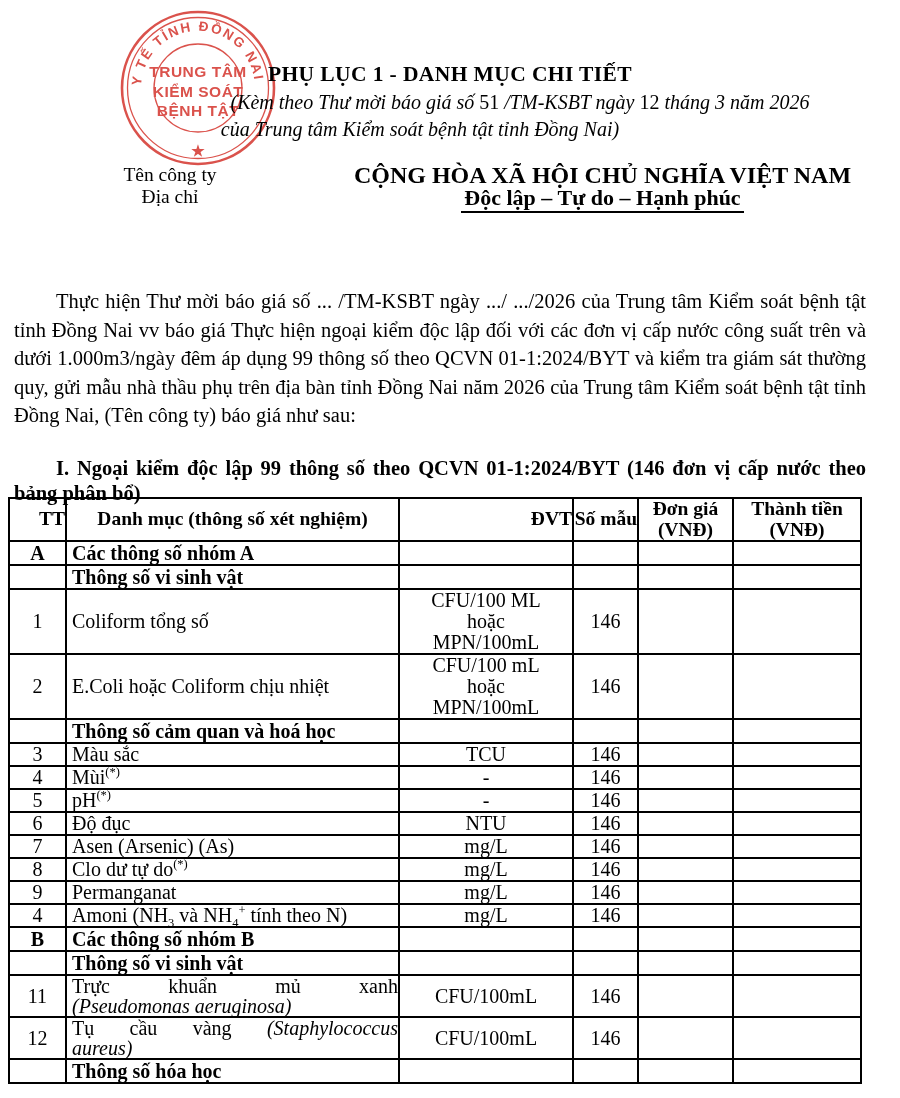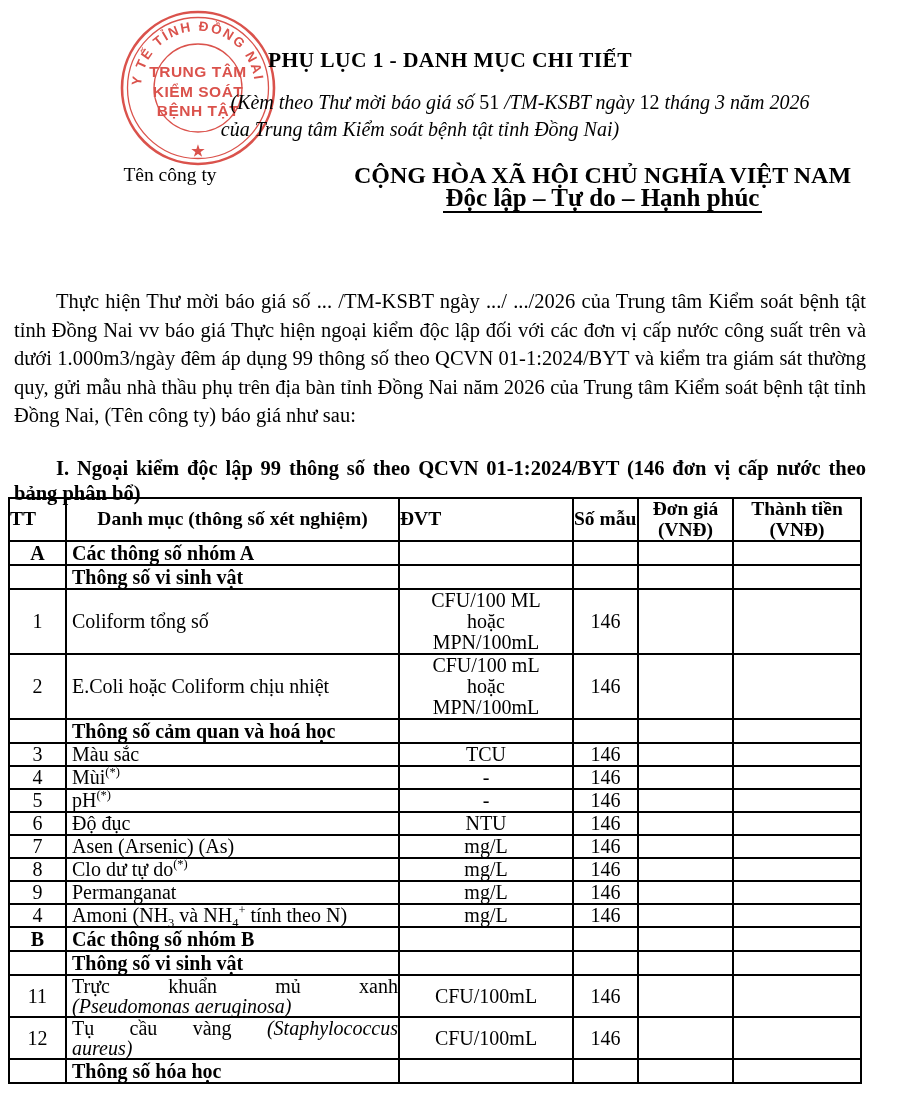--- a/index.html
+++ b/index.html
@@ -13,46 +13,46 @@
   .stamp{position:absolute;left:103px;top:0px;width:190px;height:180px;
          color:#d8453e;mix-blend-mode:multiply;opacity:.93;z-index:6;}
   .stamp svg{display:block;}
   .stamp text{font-family:"Liberation Sans", sans-serif;font-weight:bold;fill:currentColor;}
   .stamp circle{fill:none;stroke:currentColor;}
   .rim-text{font-size:13.5px;letter-spacing:3.5px;}
   .center-line{font-size:15.5px;letter-spacing:.5px;text-anchor:middle;}
   .star-glyph{font-size:15px;text-anchor:middle;}
 
   
-  .doc-title{position:absolute;top:48px;left:0;width:900px;text-align:center;
+  .doc-title{position:absolute;top:62px;left:0;width:900px;text-align:center;
              font-weight:bold;font-size:21.5px;letter-spacing:.4px;z-index:3;}
   .subtitle-1{position:absolute;top:91px;left:70px;width:900px;text-align:center;
               font-style:italic;font-size:20px;z-index:3;}
   .subtitle-2{position:absolute;top:118px;left:-30px;width:900px;text-align:center;
               font-style:italic;font-size:20px;z-index:3;}
   .upright-num{font-style:normal;}
 
   .company-block{position:absolute;left:56px;top:164px;width:228px;text-align:center;
                  font-size:19.5px;line-height:21.5px;z-index:3;}
   .republic-block{position:absolute;left:330px;top:164px;width:545px;text-align:center;z-index:3;}
   .republic-line1{font-weight:bold;font-size:24px;line-height:22px;}
-  .republic-line2{display:inline-block;font-weight:bold;font-size:25px;line-height:22px;
+  .republic-line2{display:inline-block;font-weight:bold;font-size:22px;line-height:22px;
                   border-bottom:2px solid #000;padding:0 3px 2px;margin-top:1px;}
 
   
   .intro-paragraph{position:absolute;left:14px;top:287px;width:852px;
                    font-size:20.5px;line-height:28.5px;text-align:justify;text-indent:42px;z-index:3;}
   .section-heading{position:absolute;left:14px;top:456px;width:852px;font-weight:bold;
                    font-size:20.5px;line-height:24.5px;text-align:justify;text-indent:42px;z-index:3;}
 
   
   .doc-table{position:absolute;left:8px;top:497px;border-collapse:collapse;z-index:3;
              font-size:20px;table-layout:fixed;}
   .doc-table th,.doc-table td{border:2px solid #000;padding:0;vertical-align:middle;overflow:hidden;}
-  .doc-table th{font-weight:bold;font-size:19.5px;line-height:20.5px;height:41px;text-align:left;}
+  .doc-table th{font-weight:bold;font-size:19.5px;line-height:20.5px;height:41px;text-align:right;}
   .col-0{width:55px;text-align:center;}
   .col-1{width:326px;text-align:left;padding:0 3px 0 5px;}
   .col-2{width:172px;text-align:center;line-height:21px;}
   .col-3{width:63px;text-align:center;}
   .col-4{width:93px;}
   .col-5{width:126px;}
   td.col-1{padding-left:5px;margin-left:8px;}
   .row-section td{height:22px;font-weight:bold;line-height:22px;}
   .row-item td{height:20px;line-height:21px;}
   .row-tall td{height:60px;}
@@ -83,20 +83,21 @@
       <text class="star-glyph" x="95" y="156">★</text>
     </svg>
   </div>
 
   <div class="doc-title">PHỤ LỤC 1 - DANH MỤC CHI TIẾT</div>
   <div class="subtitle-1"><span>(Kèm theo Thư mời báo giá số </span><span class="upright-num">51</span><span> /TM-KSBT ngày </span><span class="upright-num">12</span><span> tháng 3 năm 2026</span></div>
   <div class="subtitle-2">của Trung tâm Kiểm soát bệnh tật tỉnh Đồng Nai)</div>
 
   <div class="company-block">
     <div>Tên công ty</div>
+    <div>Địa chỉ</div>
   </div>
 
   <div class="republic-block">
     <div class="republic-line1">CỘNG HÒA XÃ HỘI CHỦ NGHĨA VIỆT NAM</div>
     <div><span class="republic-line2">Độc lập – Tự do – Hạnh phúc</span></div>
   </div>
 
   <div class="intro-paragraph">Thực hiện Thư mời báo giá số ... /TM-KSBT ngày .../ .../2026 của Trung tâm Kiểm soát bệnh tật tỉnh Đồng Nai vv báo giá Thực hiện ngoại kiểm độc lập đối với các đơn vị cấp nước công suất trên và dưới 1.000m3/ngày đêm áp dụng 99 thông số theo QCVN 01-1:2024/BYT và kiểm tra giám sát thường quy, gửi mẫu nhà thầu phụ trên địa bàn tỉnh Đồng Nai năm 2026 của Trung tâm Kiểm soát bệnh tật tỉnh Đồng Nai, (Tên công ty) báo giá như sau:</div>
 
   <div class="section-heading">I. Ngoại kiểm độc lập 99 thông số theo QCVN 01-1:2024/BYT (146 đơn vị cấp nước theo bảng phân bổ)</div>

